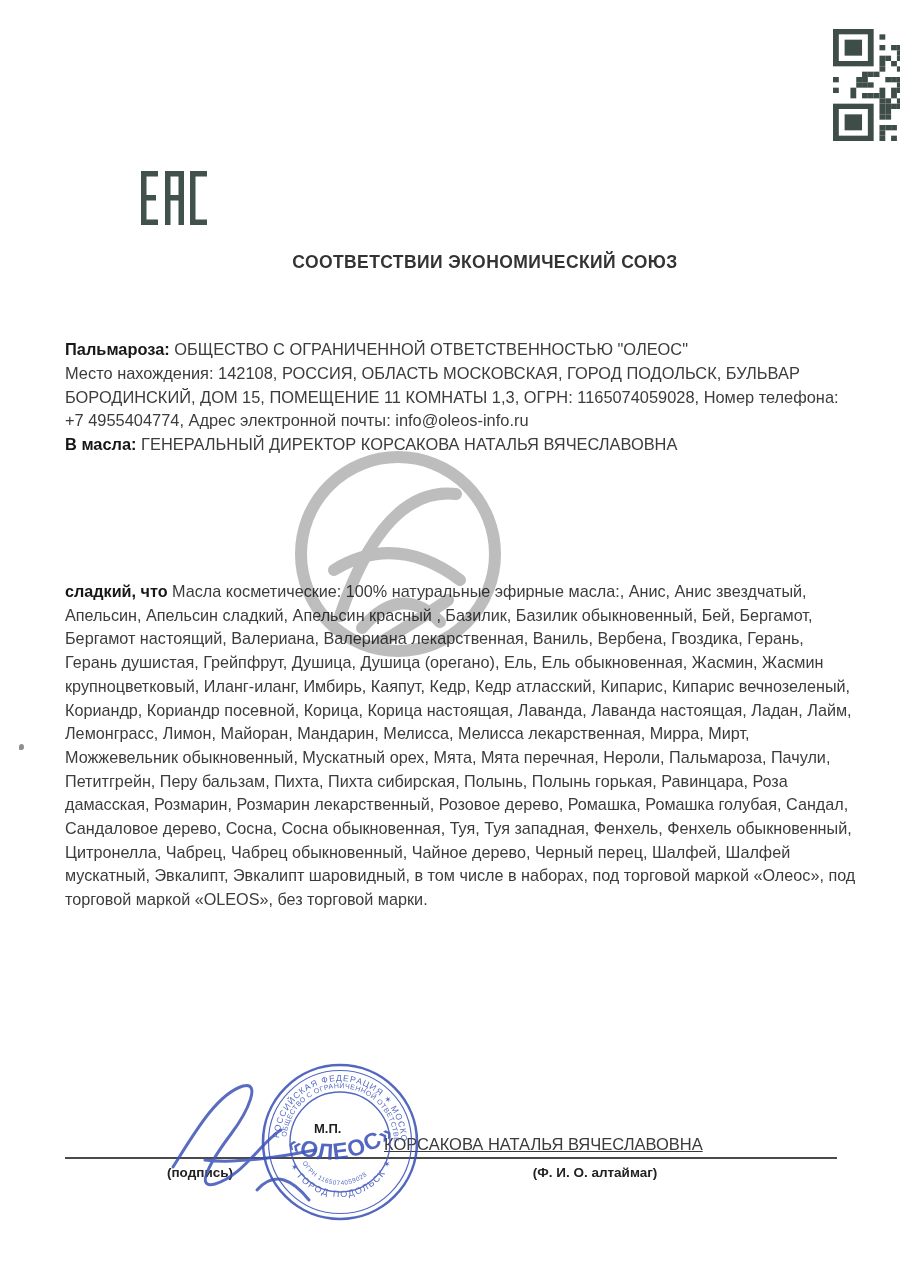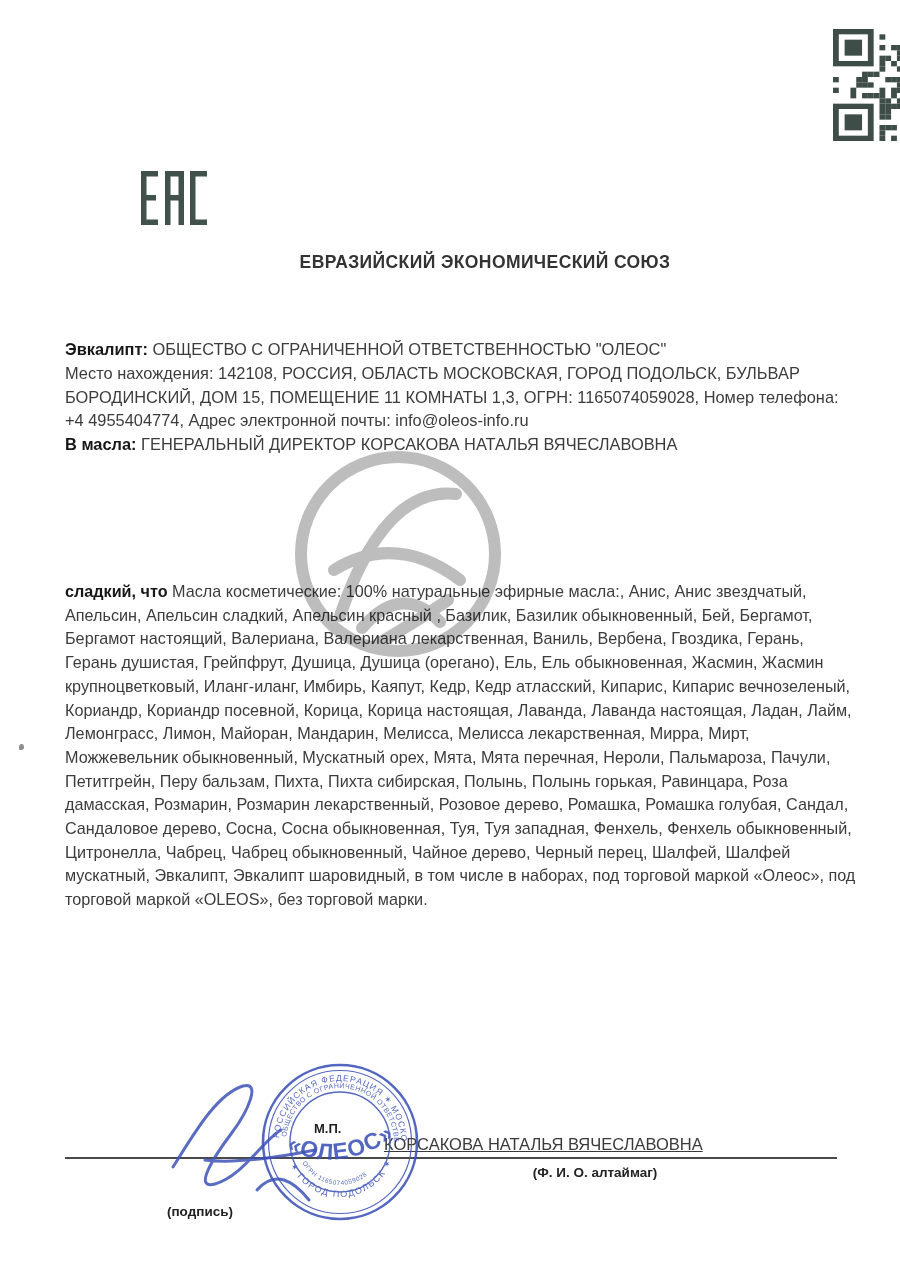--- a/index.html
+++ b/index.html
@@ -182,29 +182,29 @@
         <rect x="2" y="2" width="3" height="3"></rect>
         <rect x="14" y="0" width="7" height="7"></rect>
         <rect x="15" y="1" width="5" height="5" fill="#ffffff"></rect>
         <rect x="16" y="2" width="3" height="3"></rect>
         <rect x="0" y="14" width="7" height="7"></rect>
         <rect x="1" y="15" width="5" height="5" fill="#ffffff"></rect>
         <rect x="2" y="16" width="3" height="3"></rect>
       </g>
   </svg>
 
-  <div class="title content" style="top:136px;">ЕВРАЗИЙСКИЙ ЭКОНОМИЧЕСКИЙ СОЮЗ</div>
+  <div class="title content" style="top:136px;">СООТВЕТСТВИИ ЭКОНОМИЧЕСКИЙ СОЮЗ</div>
 
   
   <div class="para content" style="top:201px;line-height:23.8px;">
     <div>
-      <b>Эвкалипт:</b>
+      <b>Пальмароза:</b>
       <span>ОБЩЕСТВО С ОГРАНИЧЕННОЙ ОТВЕТСТВЕННОСТЬЮ "ОЛЕОС"</span>
     </div>
-    <div>Место нахождения: 142108, РОССИЯ, ОБЛАСТЬ МОСКОВСКАЯ, ГОРОД ПОДОЛЬСК, БУЛЬВАР БОРОДИНСКИЙ, ДОМ 15, ПОМЕЩЕНИЕ 11 КОМНАТЫ 1,3, ОГРН: 1165074059028, Номер телефона: +4 4955404774, Адрес электронной почты: info@oleos-info.ru</div>
+    <div>Место нахождения: 142108, РОССИЯ, ОБЛАСТЬ МОСКОВСКАЯ, ГОРОД ПОДОЛЬСК, БУЛЬВАР БОРОДИНСКИЙ, ДОМ 15, ПОМЕЩЕНИЕ 11 КОМНАТЫ 1,3, ОГРН: 1165074059028, Номер телефона: +7 4955404774, Адрес электронной почты: info@oleos-info.ru</div>
     <div>
       <b>В масла:</b>
       <span>ГЕНЕРАЛЬНЫЙ ДИРЕКТОР КОРСАКОВА НАТАЛЬЯ ВЯЧЕСЛАВОВНА</span>
     </div>
   </div>
 
   
   <div class="para content" style="top:324px;font-size:16.2px;line-height:23.7px;">
     <b>сладкий, что</b>
     <span>Масла косметические: 100% натуральные эфирные масла:, Анис, Анис звездчатый, Апельсин, Апельсин сладкий, Апельсин красный , Базилик, Базилик обыкновенный, Бей, Бергамот, Бергамот настоящий, Валериана, Валериана лекарственная, Ваниль, Вербена, Гвоздика, Герань, Герань душистая, Грейпфрут, Душица, Душица (орегано), Ель, Ель обыкновенная, Жасмин, Жасмин крупноцветковый, Иланг-иланг, Имбирь, Каяпут, Кедр, Кедр атласский, Кипарис, Кипарис вечнозеленый, Кориандр, Кориандр посевной, Корица, Корица настоящая, Лаванда, Лаванда настоящая, Ладан, Лайм, Лемонграсс, Лимон, Майоран, Мандарин, Мелисса, Мелисса лекарственная, Мирра, Мирт, Можжевельник обыкновенный, Мускатный орех, Мята, Мята перечная, Нероли, Пальмароза, Пачули, Петитгрейн, Перу бальзам, Пихта, Пихта сибирская, Полынь, Полынь горькая, Равинцара, Роза дамасская, Розмарин, Розмарин лекарственный, Розовое дерево, Ромашка, Ромашка голубая, Сандал, Сандаловое дерево, Сосна, Сосна обыкновенная, Туя, Туя западная, Фенхель, Фенхель обыкновенный, Цитронелла, Чабрец, Чабрец обыкновенный, Чайное дерево, Черный перец, Шалфей, Шалфей мускатный, Эвкалипт, Эвкалипт шаровидный, в том числе в наборах, под торговой маркой «Олеос», под торговой маркой «OLEOS», без торговой марки.</span>
@@ -222,21 +222,21 @@
   
   
 
   
   
 
   
   <div class="mp">М.П.</div>
   <div class="fio-name">КОРСАКОВА НАТАЛЬЯ ВЯЧЕСЛАВОВНА</div>
   <div class="sig-line"></div>
-  <div class="sig-sublabel" style="left:125px;top:1165px;width:150px;margin-top:39px;">(подпись)</div>
+  <div class="sig-sublabel" style="left:125px;top:1165px;width:150px;">(подпись)</div>
   <div class="sig-sublabel" style="left:495px;top:1165px;width:200px;">(Ф. И. О. алтаймаг)</div>
 
   
   <svg class="stamp-layer" style="left:165px;top:1072px;opacity:.85;" width="210" height="145" viewBox="0 0 210 145" fill="none" stroke="#3d53b8" stroke-width="3" stroke-linecap="round">
     <path d="M 8 95 C 30 60 52 22 78 14 C 96 9 84 38 66 62 C 48 86 28 118 50 112 C 78 104 96 70 116 58"></path>
     <path d="M 40 88 C 70 92 120 84 150 78"></path>
     <path d="M 92 118 C 110 98 128 108 144 128"></path>
   </svg>
 
   

